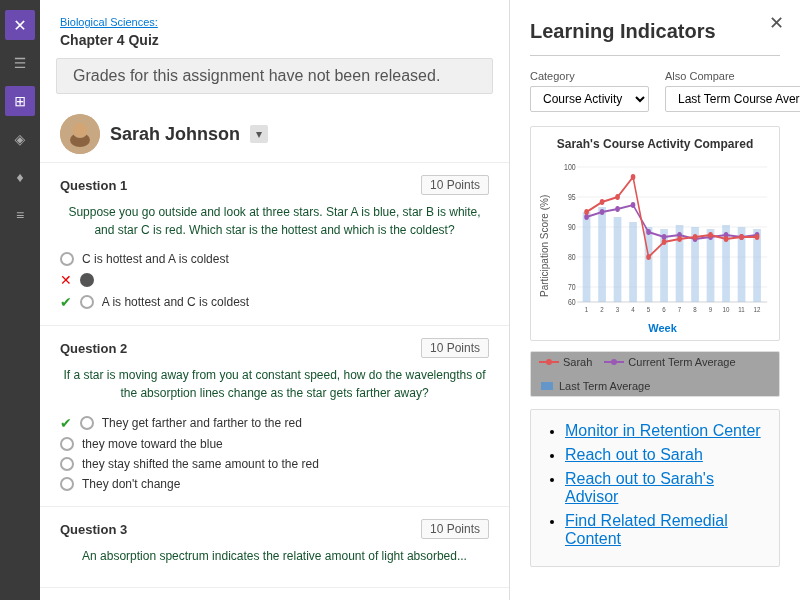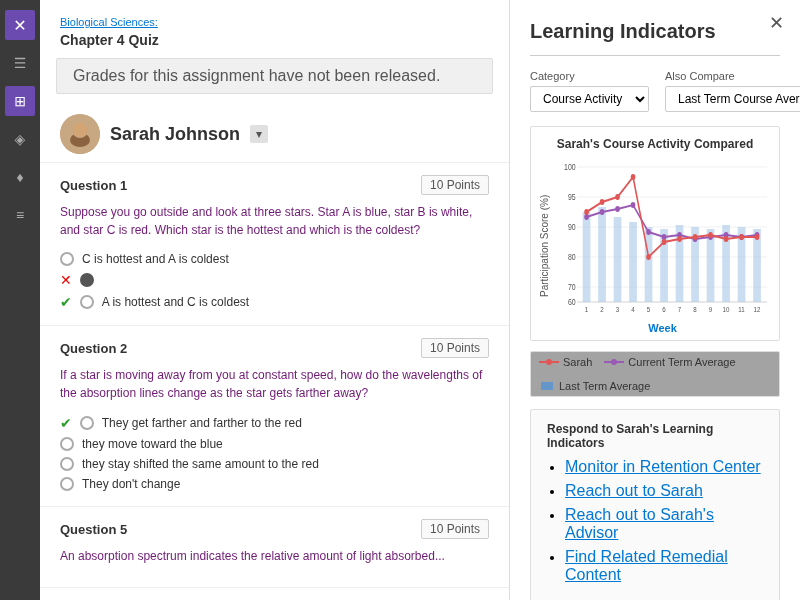--- a/index.html
+++ b/index.html
@@ -132,23 +132,24 @@
     .points-badge {
       font-size: 12px;
       color: #555;
       border: 1px solid #ccc;
       padding: 2px 8px;
       border-radius: 2px;
       background: #f9f9f9;
     }
     .question-text {
       font-size: 12px;
-      color: #701a75;
+      color: #14532d;
       margin-bottom: 10px;
       line-height: 1.5;
+      text-align: center;
     }
     .answer-option {
       display: flex;
       align-items: center;
       gap: 8px;
       padding: 3px 0;
       font-size: 12px;
       color: #333;
     }
     .radio-circle {
@@ -399,21 +400,21 @@
       <span>they stay shifted the same amount to the red</span>
     </div>
     <div class="answer-option">
       <span class="radio-circle"></span>
       <span>They don't change</span>
     </div>
   </div>
 
   <div class="question-block">
     <div class="question-header">
-      <span class="question-title">Question 5</span>
+      <span class="question-title">Question 3</span>
       <span class="points-badge">10 Points</span>
     </div>
     <p class="question-text">An absorption spectrum indicates the relative amount of light absorbed...</p>
   </div>
 </div>
 
 <div class="indicator-panel">
   <button class="panel-close">✕</button>
   <h2 class="panel-title">Learning Indicators</h2>
   <hr class="panel-divider">
@@ -531,21 +532,20 @@
     </div>
     <div class="legend-item">
       <svg width="16" height="10">
           <rect x="2" y="1" width="12" height="8" fill="#4a90d9" opacity="0.7"></rect>
         </svg>
       <span>Last Term Average</span>
     </div>
   </div>
 
   <div class="respond-box">
-    <div class="respond-title">Respond to Sarah's Learning Indicators</div>
     <ul class="respond-list">
       <li>
         <a class="respond-link">Monitor in Retention Center</a>
       </li>
       <li>
         <a class="respond-link">Reach out to Sarah</a>
       </li>
       <li>
         <a class="respond-link">Reach out to Sarah's Advisor</a>
       </li>

